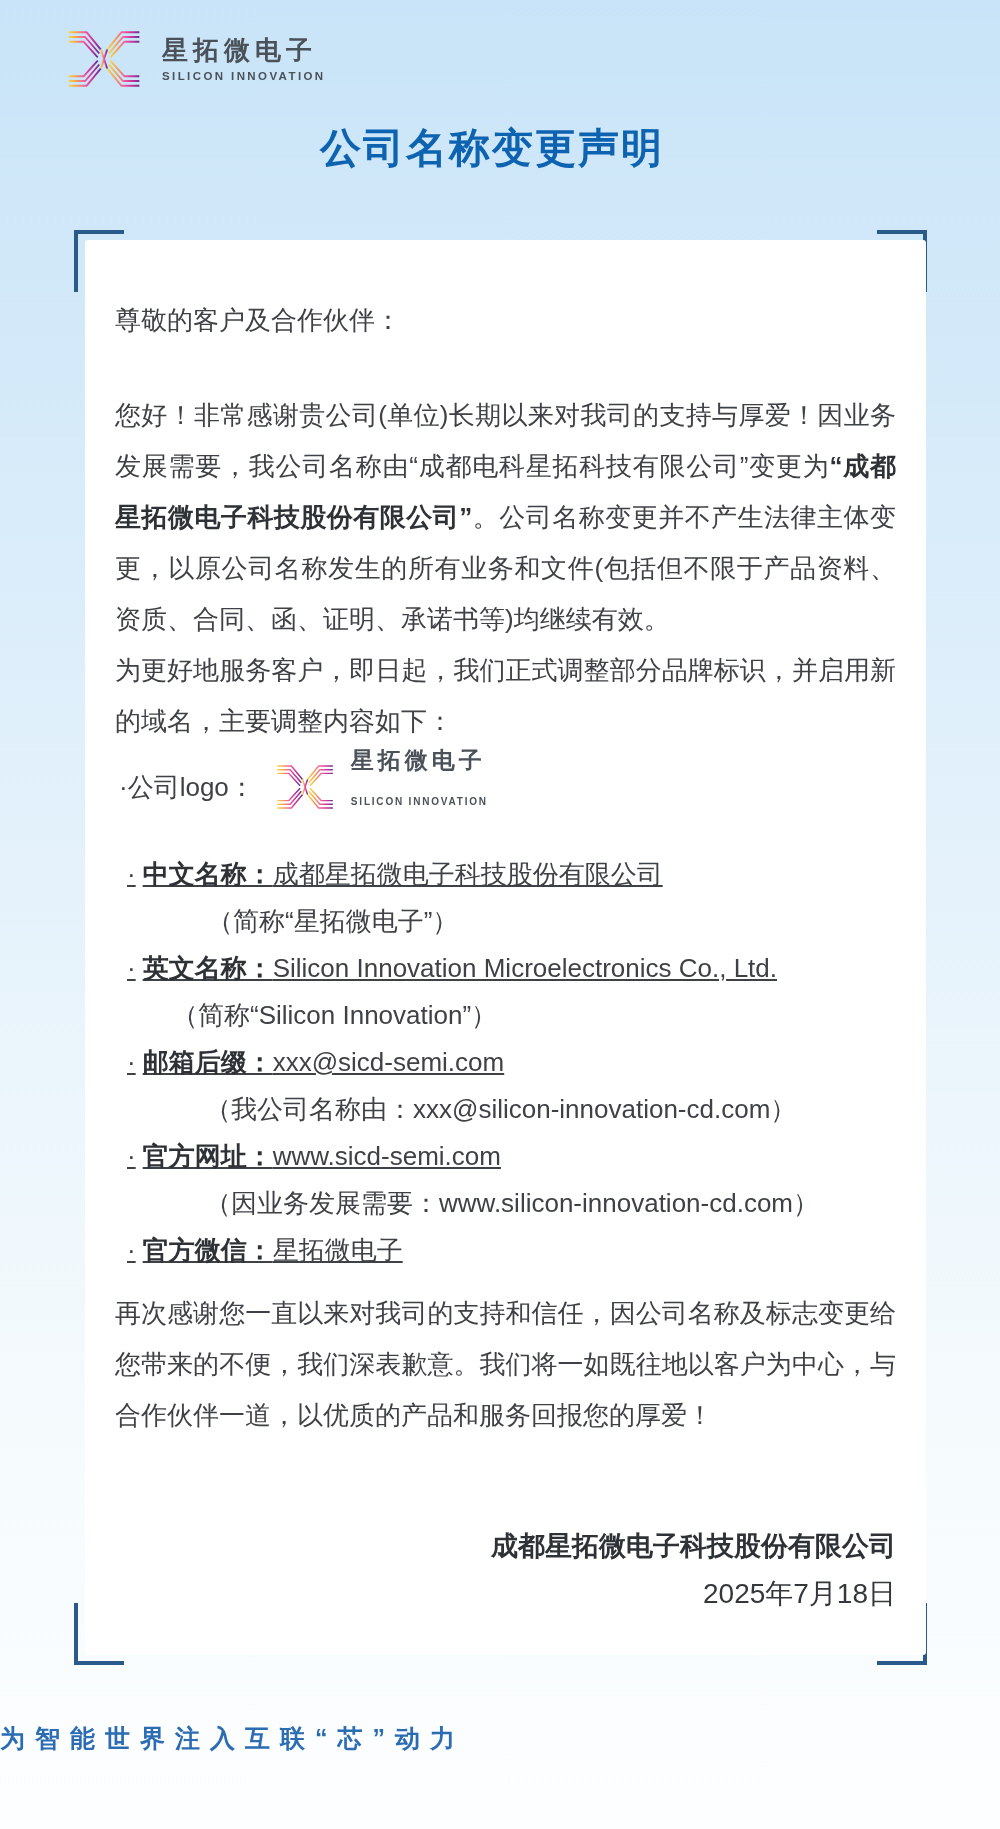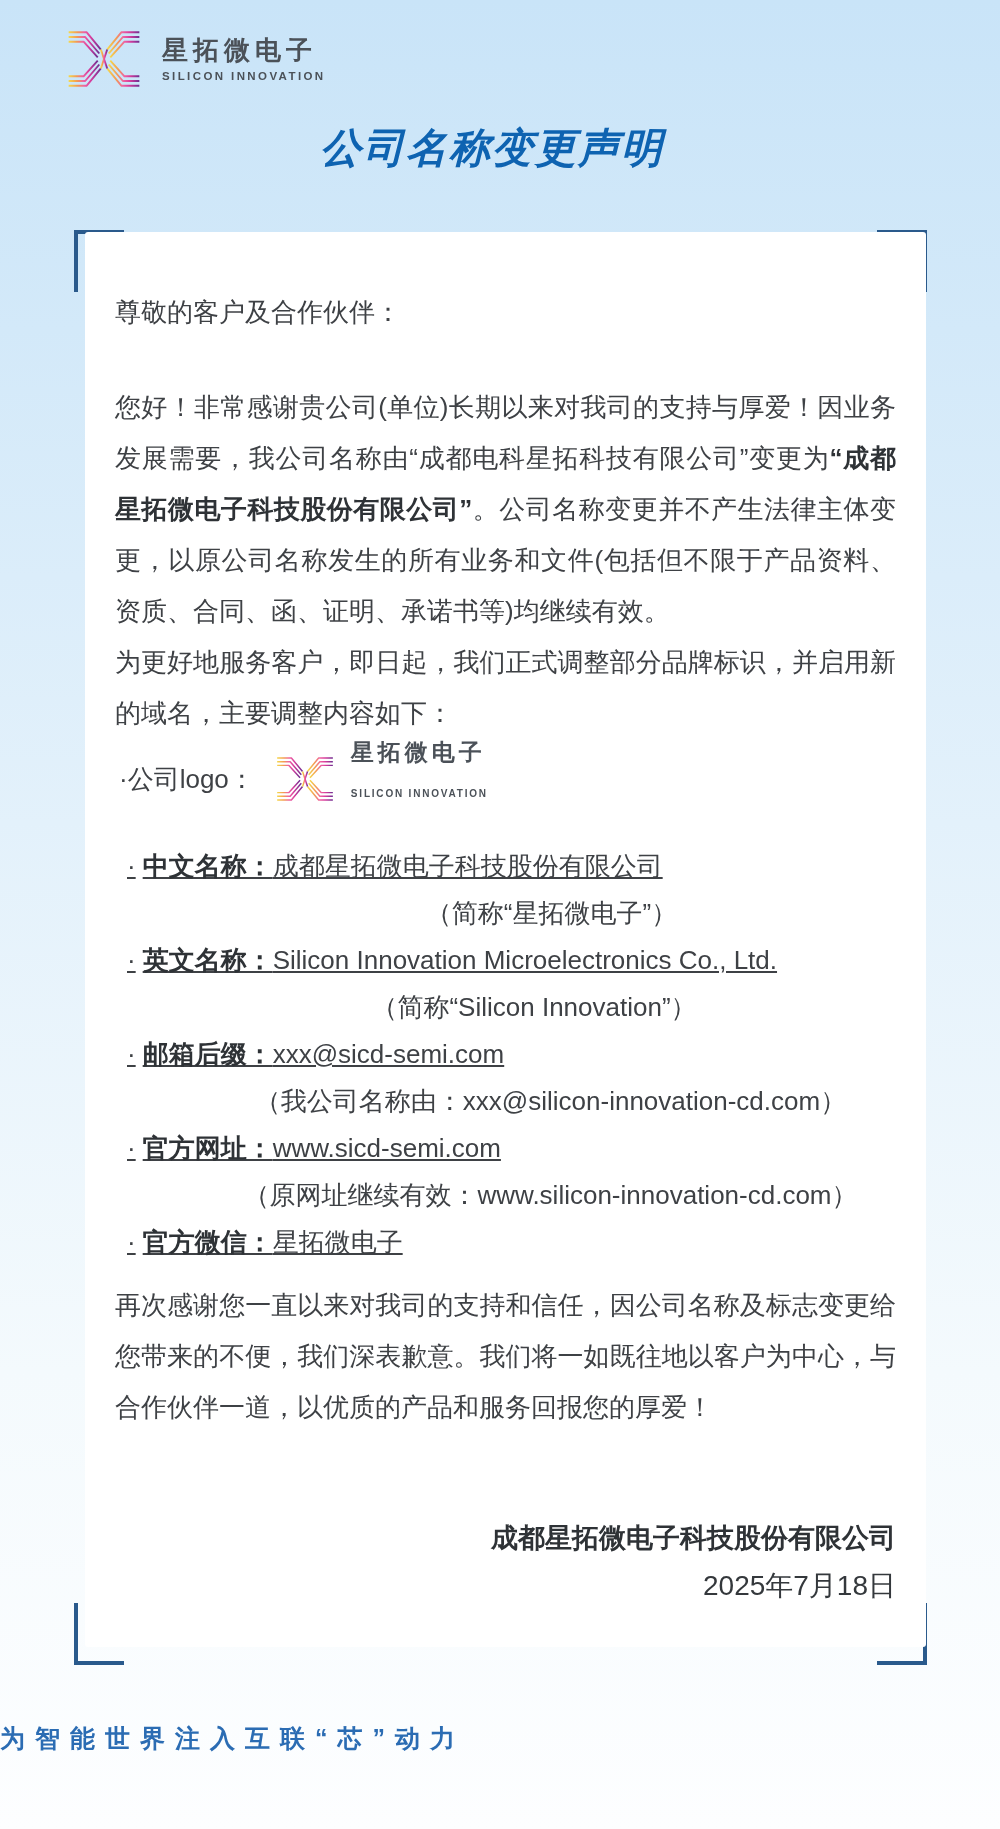--- a/index.html
+++ b/index.html
@@ -12,45 +12,45 @@
   
   .header-logo { position:absolute; left:60px; top:26px; display:flex; align-items:center; gap:14px; }
   .logo-icon-lg { width:88px; height:66px; }
   .logo-icon-sm { width:68px; height:52px; }
   .logo-text .cn { font-size:26px; font-weight:700; letter-spacing:5px; color:#4b5158; line-height:1.15; }
   .logo-text .en { font-size:11.5px; font-weight:700; letter-spacing:2.4px; color:#4b5158; margin-top:4px; }
   .logo-text-sm .cn { font-size:23px; letter-spacing:4px; }
   .logo-text-sm .en { font-size:10px; letter-spacing:1.8px; margin-top:3px; }
   .page-title {
     position:absolute; left:0; right:16px; top:121px; text-align:center;
-    font-size:41px; font-weight:800; color:#0e63b1; letter-spacing:2px;font-style:italic;
+    font-size:41px; font-weight:800; color:#0e63b1; letter-spacing:2px;
   }
   
   .card {
-    position:absolute; left:85px; top:232px; width:841px; height:1415px;
+    position:absolute; left:85px; top:240px; width:841px; height:1415px;
     background:#ffffff; border-radius:3px;
     padding:55px 30px 0 30px;
     font-size:26px; line-height:51px; color:#3e4145;
   }
   .corner { position:absolute; width:50px; height:62px; }
   .corner-tl { left:74px;  top:230px;  border-left:4px solid #2a5a8c; border-top:4px solid #2a5a8c; }
   .corner-tr { left:877px; top:230px;  border-right:4px solid #2a5a8c; border-top:4px solid #2a5a8c; }
   .corner-bl { left:74px;  top:1603px; border-left:4px solid #2a5a8c; border-bottom:4px solid #2a5a8c; }
   .corner-br { left:877px; top:1603px; border-right:4px solid #2a5a8c; border-bottom:4px solid #2a5a8c; }
   .para-justify { text-align:justify; text-justify:inter-ideograph; }
   .para1 { margin-top:44px; }
   .seg-bold { font-weight:800; color:#2e3236; }
   .logo-line { display:flex; align-items:center; gap:16px; padding-left:4px; height:80px; }
   .logo-inline { display:flex; align-items:center; gap:12px; }
   
   .list { margin-top:24px; }
   .li { padding-left:12px; line-height:47px;text-decoration:underline; }
   .li .bullet { margin-right:7px; }
   .li .lbl { font-weight:800; color:#2e3236; }
-  .note { line-height:47px; color:#3e4145;text-align:center; }
+  .note { line-height:47px; color:#3e4145; }
   .note-cn    { padding-left:92px; }
   .note-en    { padding-left:57px; }
   .note-mail  { padding-left:90px; }
   .note-web   { padding-left:90px; }
   .closing { margin-top:14px; }
   
   .signature { margin-top:82px; text-align:right; line-height:47px; }
   .signature .company { font-weight:800; color:#2e3236; font-size:27px; }
   .signature .date { font-size:28px; color:#34383c; }
   
@@ -150,21 +150,21 @@
     <div class="note note-en">（简称“Silicon Innovation”）</div>
 
     <div class="li">
       <span class="bullet">·</span><span class="lbl">邮箱后缀：</span><span class="val">xxx@sicd-semi.com</span>
     </div>
     <div class="note note-mail">（我公司名称由：xxx@silicon-innovation-cd.com）</div>
 
     <div class="li">
       <span class="bullet">·</span><span class="lbl">官方网址：</span><span class="val">www.sicd-semi.com</span>
     </div>
-    <div class="note note-web">（原网址继续有效：www.silicon-innovation-cd.com）</div>
+    <div class="note note-web">（因业务发展需要：www.silicon-innovation-cd.com）</div>
 
     <div class="li">
       <span class="bullet">·</span><span class="lbl">官方微信：</span><span class="val">星拓微电子</span>
     </div>
   </div>
 
   <div class="closing para-justify">再次感谢您一直以来对我司的支持和信任，因公司名称及标志变更给您带来的不便，我们深表歉意。我们将一如既往地以客户为中心，与合作伙伴一道，以优质的产品和服务回报您的厚爱！</div>
 
   <div class="signature">
     <div class="company">成都星拓微电子科技股份有限公司</div>

